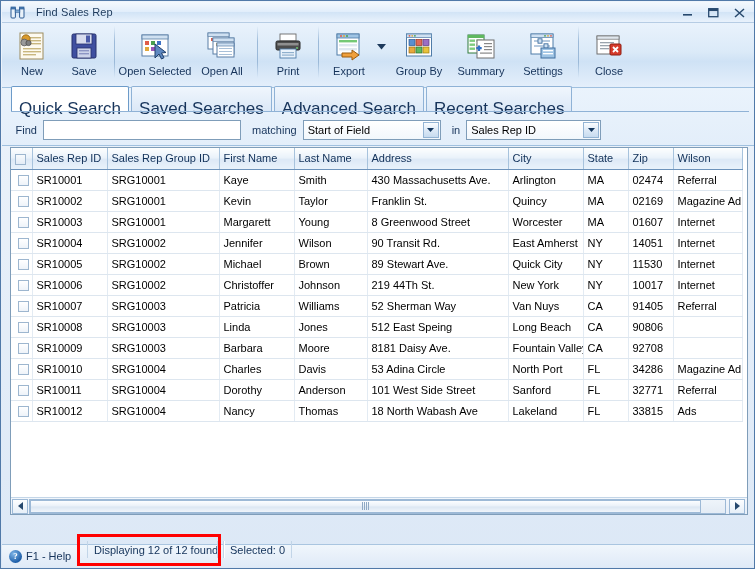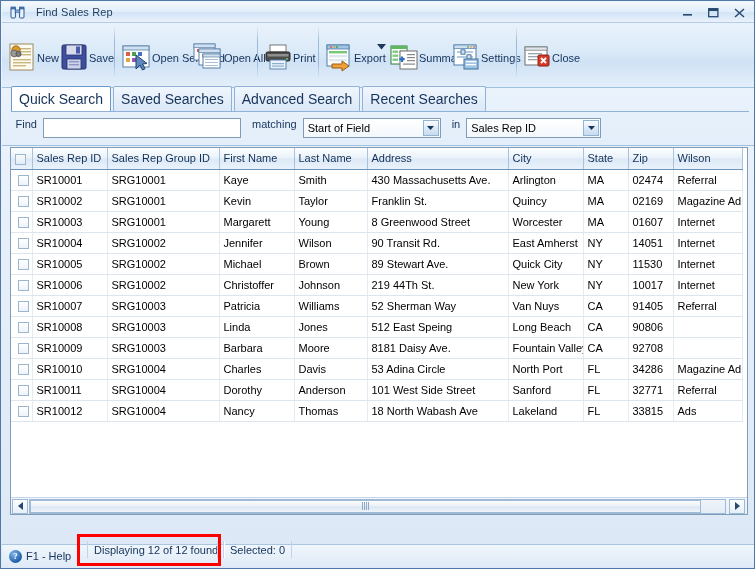--- a/index.html
+++ b/index.html
@@ -50,21 +50,21 @@
   
   #toolbar {
     position: absolute; left: 1px; top: 22px;
     width: 753px; height: 65px;
     background: linear-gradient(180deg,#e9f2fc 0%, #dbeaf8 45%, #cfe2f5 60%, #e4effb 100%);
     border-bottom: 1px solid #9fc0df;
     display: flex; align-items: flex-start; padding-left: 4px;
   }
   .tbtn {
     width: 52px; height: 62px;
-    display: flex; align-items: center;
+    display: flex; flex-direction: column; align-items: center;
     padding-top: 5px;
     border: 1px solid transparent;
     cursor: default;
   }
   .tbtn .ic { height: 34px; display:flex; align-items:center; justify-content:center; }
   .tbtn .lb { font-size: 11px; color: #16335a; margin-top: 2px; white-space: nowrap; }
   .tbtn.wide { width: 72px; text-align: right; }
   .tbtn.wide2 { width: 62px; }
   .tbsep {
     width: 1px; height: 52px; margin: 3px 4px 0 4px;
@@ -81,43 +81,43 @@
     width: 753px; height: 58px;
     background: linear-gradient(180deg,#eaf3fc 0%, #e3eefa 100%);
     border-bottom: 1px solid #9fc0df;
   }
   #tabs {
     position: absolute; left: 9px; top: 4px;
     display: flex; align-items: flex-end; height: 19px;
   }
   .tab {
     height: 18px; padding: 12px 7px;
-    display: flex; align-items: center;
-    font-size: 14px; color: #16335a;
+    display: flex; align-items: flex-start;
+    font-size: 17px; color: #16335a;
     background: linear-gradient(180deg,#f0f6fd 0%, #dbe8f7 100%);
     border: 1px solid #8fb2d6;
     border-bottom: none;
     border-radius: 2px 2px 0 0;
     margin-right: 2px;
     cursor: default;
   }
   .tab.active {
     background: #ffffff;
     height: 20px;
     border-color: #6d9bc9;
     font-weight: normal;
   }
   #tabline {
     position: absolute; left: 9px; top: 23px; width: 738px; height: 1px;
     background: #8fb2d6;
   }
   #findrow {
     position: absolute; left: 9px; top: 30px;
     width: 738px; height: 23px;
-    display: flex; gap: 6px;
+    display: flex; align-items: center; gap: 6px;
   }
   .lbl { font-size: 11px; color: #16335a; }
   .txtinput {
     height: 20px; background: #fff;
     border: 1px solid #7f9db9;
     font-family: "Liberation Sans", sans-serif;
     font-size: 11px; padding: 0 3px; color:#000;
     outline: none;
   }
   .combo {
@@ -386,20 +386,38 @@
         </svg>
       </span>
       <span class="lb">Export</span>
     </div>
     <div class="dropcaret">
       <svg width="9" height="6" viewBox="0 0 9 6">
           <path d="M0 0 L9 0 L4.5 5.5 Z" fill="#1d3a5c"></path>
         </svg>
     </div>
 
+    <div class="tbtn wide2">
+      <span class="ic">
+        <svg width="30" height="28" viewBox="0 0 30 28">
+          <rect x="2.5" y="2" width="25" height="22" fill="#ffffff" stroke="#4f7ca8" stroke-width="1"></rect>
+          <rect x="2.5" y="2" width="25" height="3.6" fill="#cfe0f1" stroke="#4f7ca8" stroke-width=".7"></rect>
+          <circle cx="5.5" cy="3.8" r=".9" fill="#e05c4a"></circle>
+            <circle cx="8.2" cy="3.8" r=".9" fill="#e0a83c"></circle>
+            <circle cx="10.9" cy="3.8" r=".9" fill="#4aa04e"></circle>
+          <rect x="5" y="7.5" width="6" height="6" fill="#5b8fd0" stroke="#2a5a93" stroke-width=".7"></rect>
+          <rect x="12" y="7.5" width="6" height="6" fill="#e06a58" stroke="#93331f" stroke-width=".7"></rect>
+          <rect x="19" y="7.5" width="6" height="6" fill="#9b6ec4" stroke="#5b3a7f" stroke-width=".7"></rect>
+          <rect x="5" y="15" width="6" height="6" fill="#e8a93c" stroke="#9b6c10" stroke-width=".7"></rect>
+          <rect x="12" y="15" width="6" height="6" fill="#5fb85f" stroke="#2c6f2c" stroke-width=".7"></rect>
+          <rect x="19" y="15" width="6" height="6" fill="#e8c23c" stroke="#9b8010" stroke-width=".7"></rect>
+        </svg>
+      </span>
+      <span class="lb">Group By</span>
+    </div>
 
     <div class="tbtn wide2">
       <span class="ic">
         <svg width="30" height="28" viewBox="0 0 30 28">
           <rect x="2" y="3" width="16" height="18" fill="#ffffff" stroke="#2f7a3a" stroke-width="1"></rect>
           <rect x="2" y="3" width="16" height="3" fill="#5fb85f"></rect>
           <rect x="3.5" y="7.5" width="5.5" height="2.4" fill="#7ecb7e"></rect>
           <rect x="10.5" y="7.5" width="6" height="2.4" fill="#7ecb7e"></rect>
           <rect x="3.5" y="11.5" width="5.5" height="2.4" fill="#7ecb7e"></rect>
           <rect x="10.5" y="11.5" width="6" height="2.4" fill="#7ecb7e"></rect>

